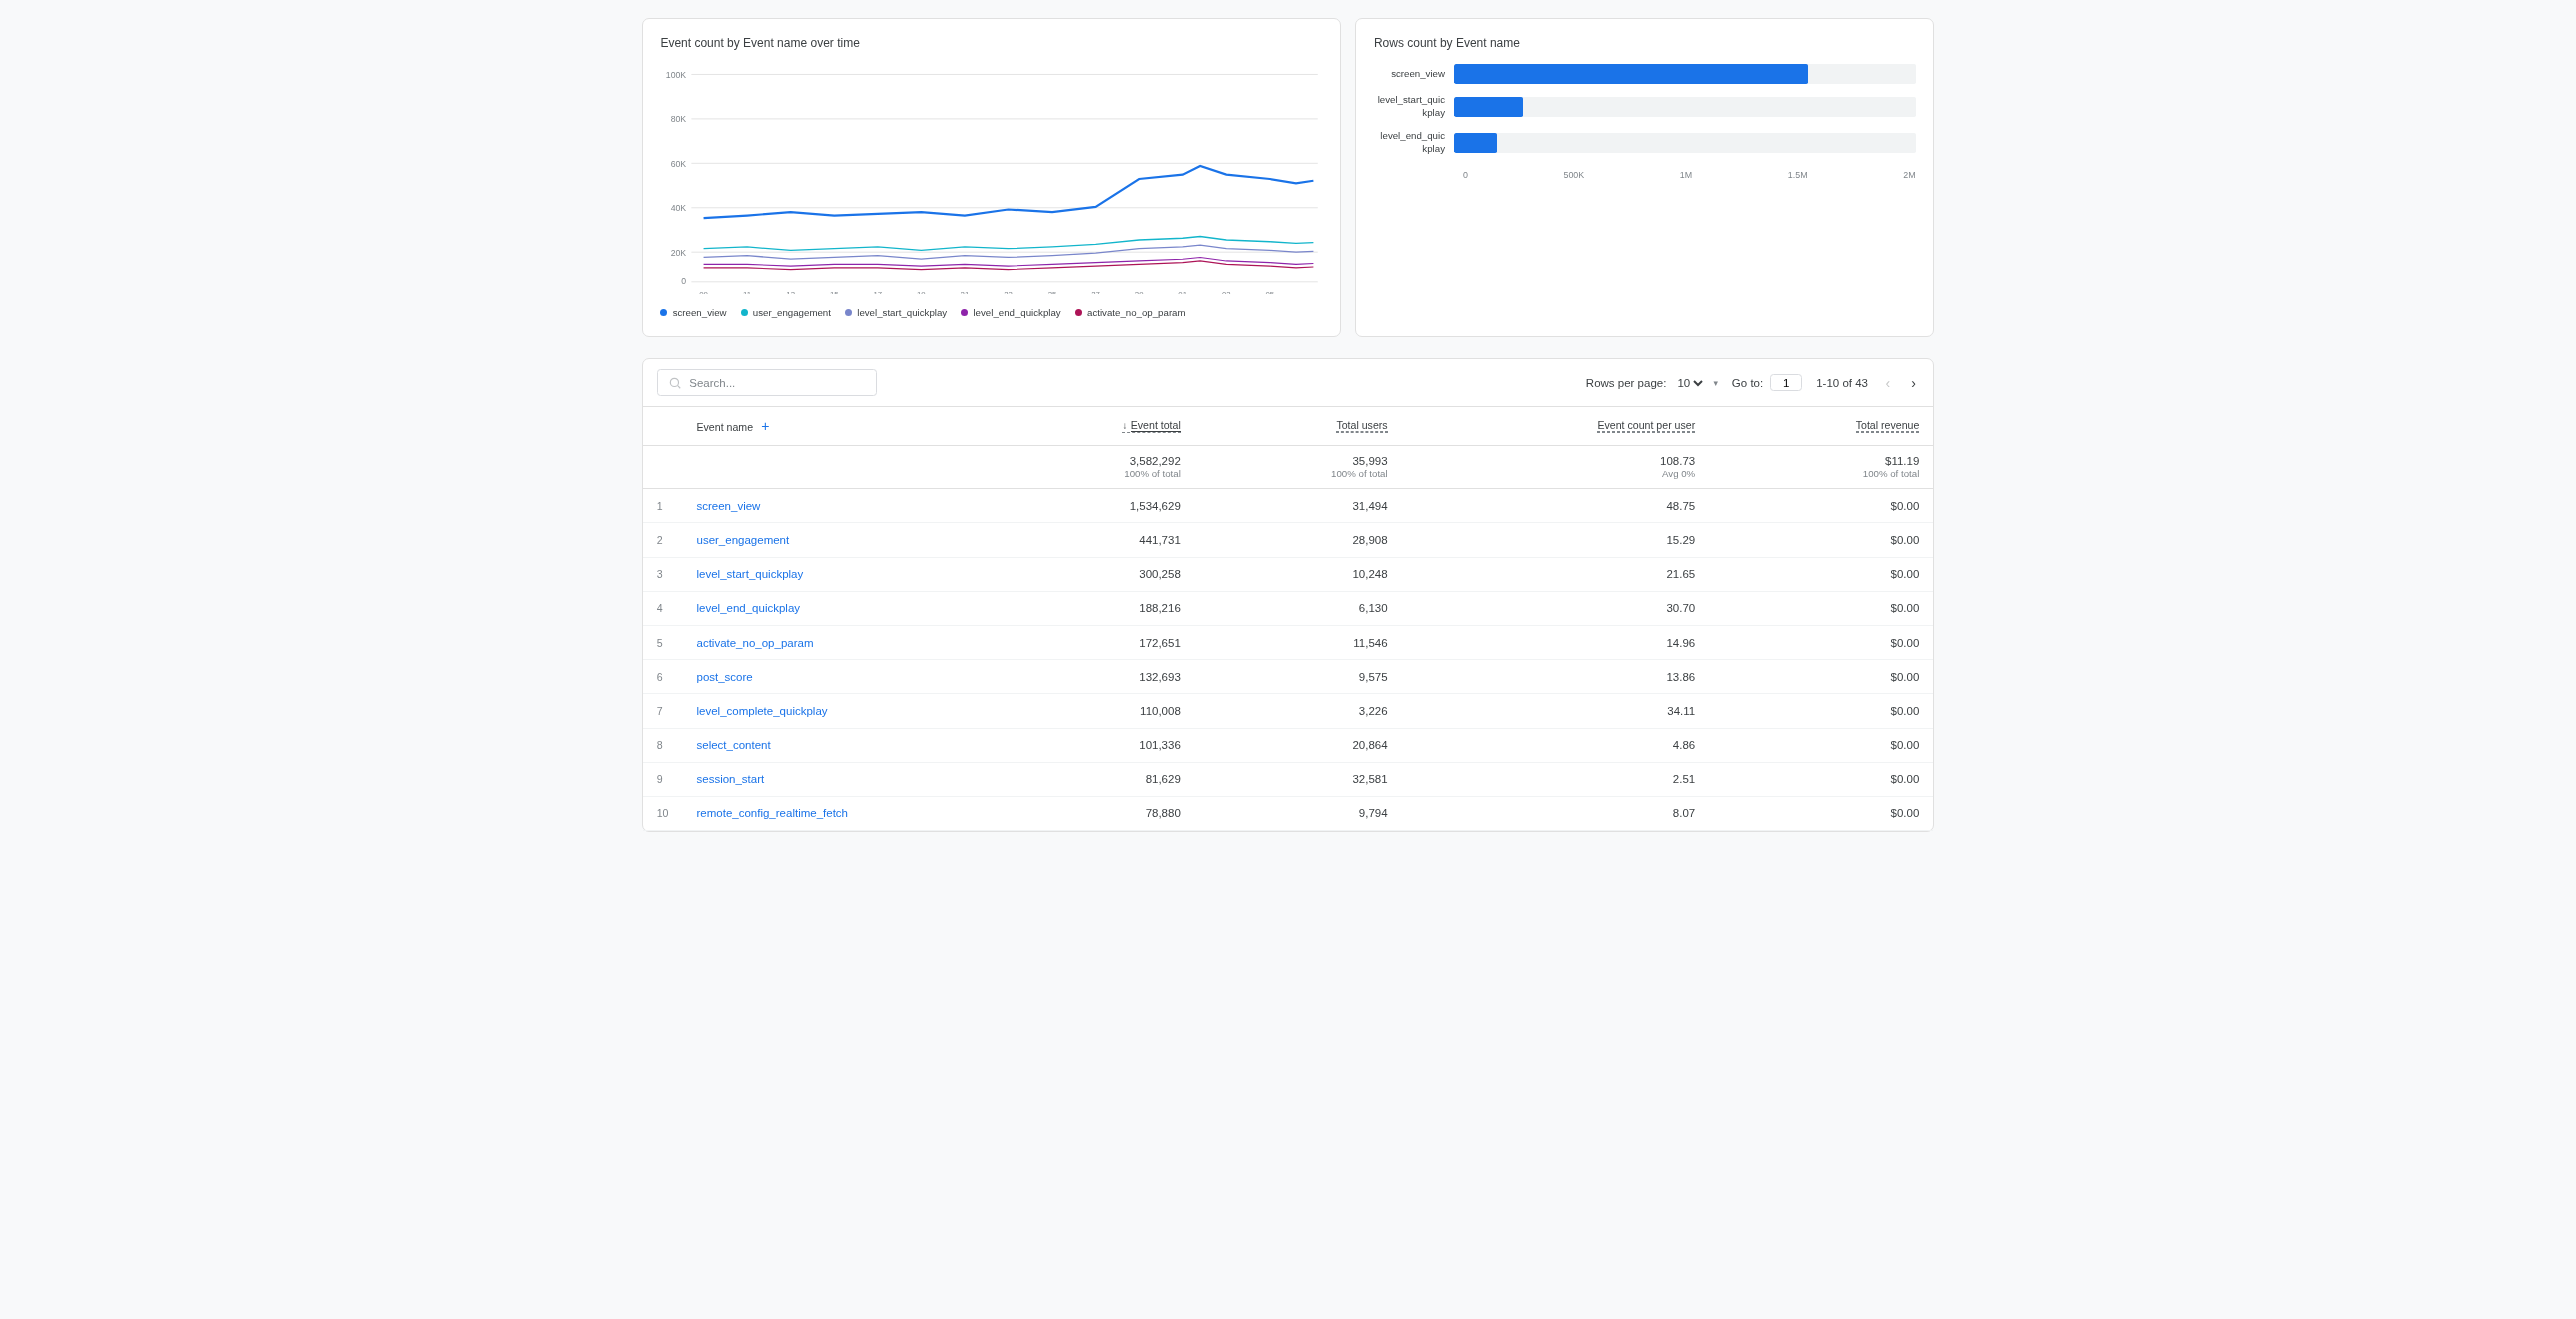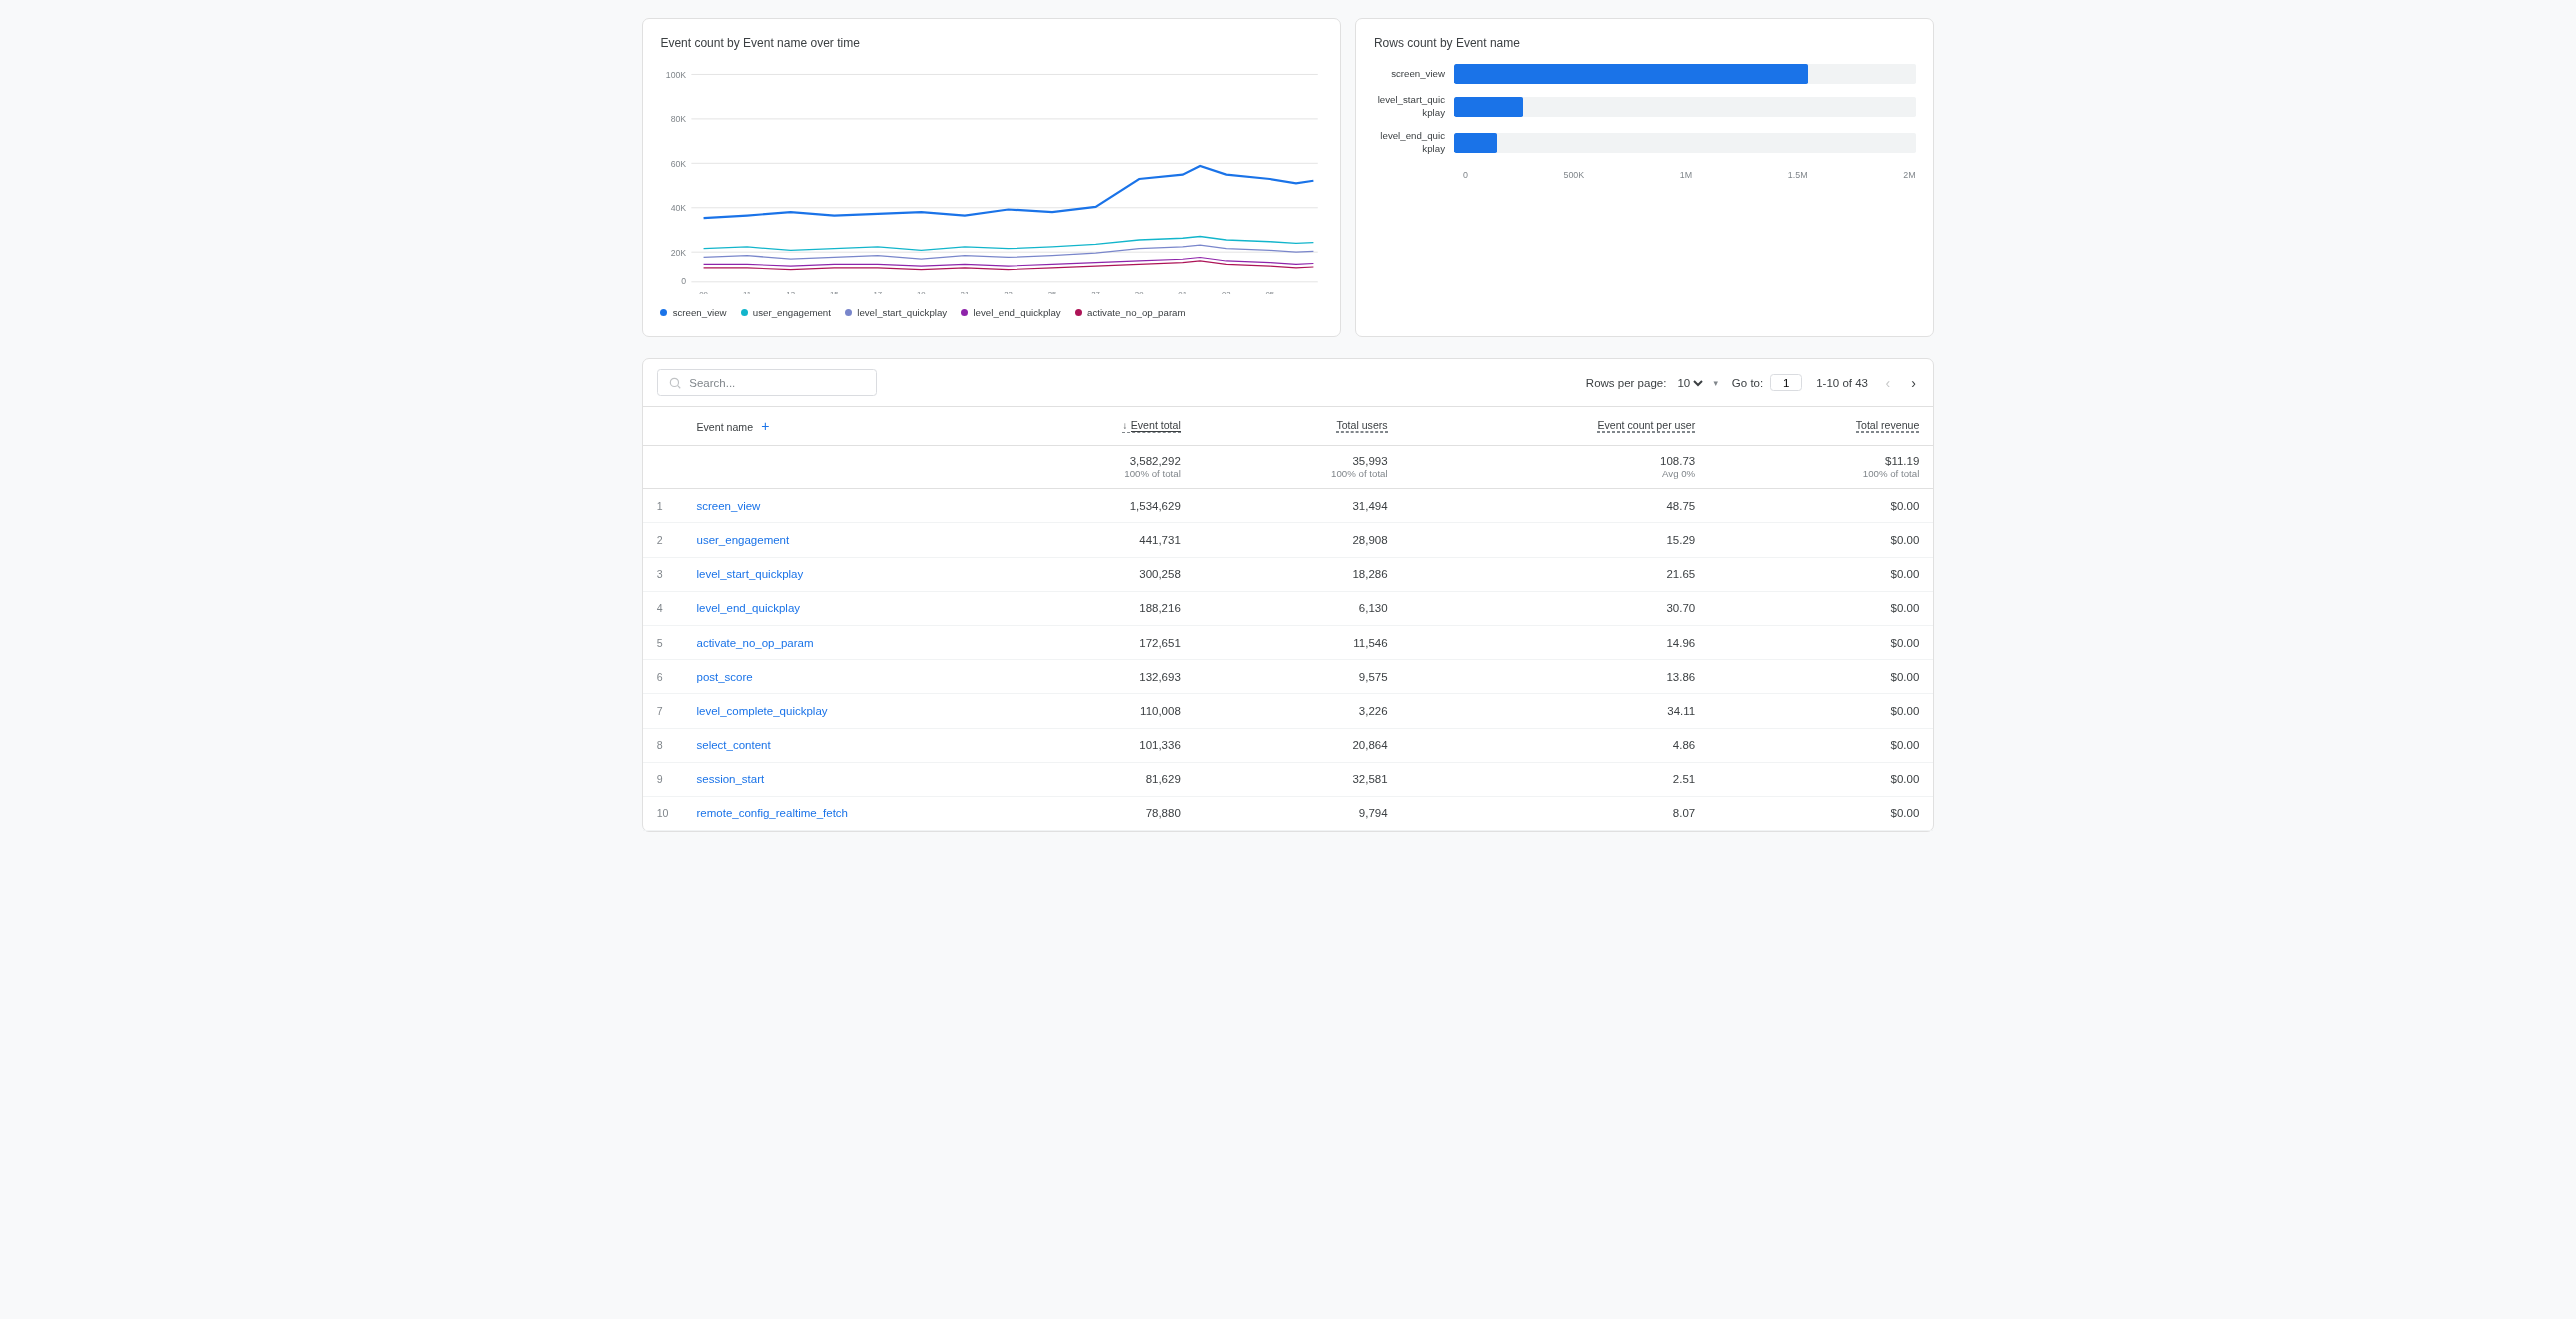--- a/index.html
+++ b/index.html
@@ -484,21 +484,21 @@
     <td class="numeric">28,908</td>
     <td class="numeric">15.29</td>
     <td class="numeric">$0.00</td>
   </tr>
           <tr>
     <td class="row-num">3</td>
     <td>
       <a class="event-link" href="#">level_start_quickplay</a>
     </td>
     <td class="numeric">300,258</td>
-    <td class="numeric">18,286</td>
+    <td class="numeric">10,248</td>
     <td class="numeric">21.65</td>
     <td class="numeric">$0.00</td>
   </tr>
           <tr>
     <td class="row-num">4</td>
     <td>
       <a class="event-link" href="#">level_end_quickplay</a>
     </td>
     <td class="numeric">188,216</td>
     <td class="numeric">6,130</td>

